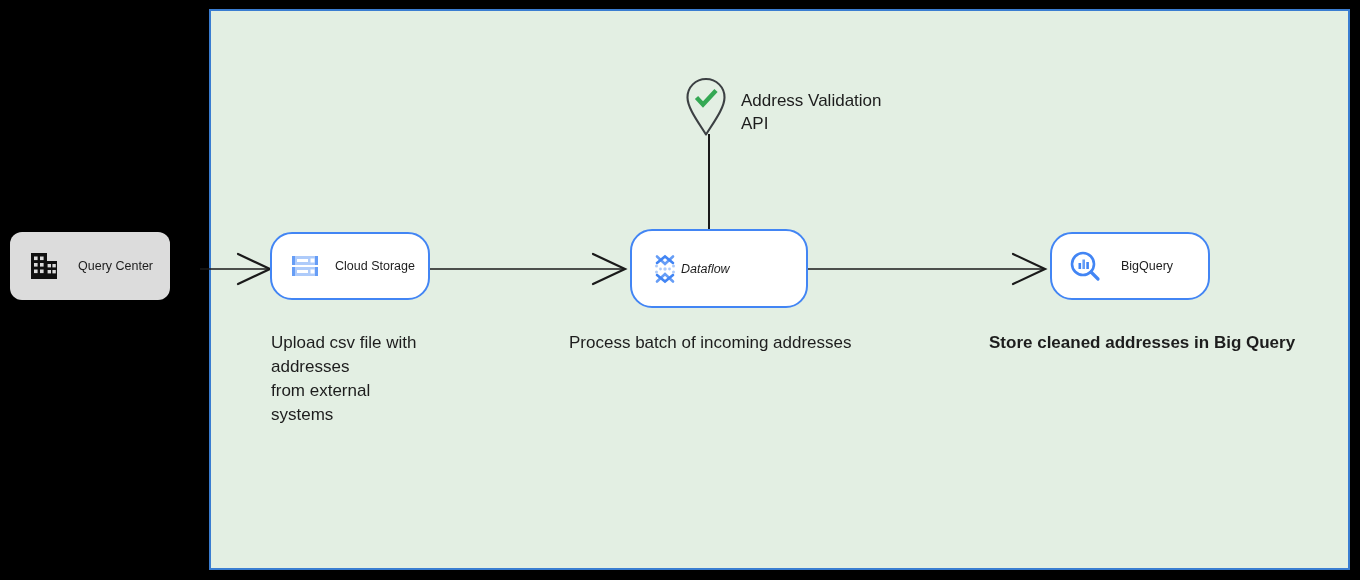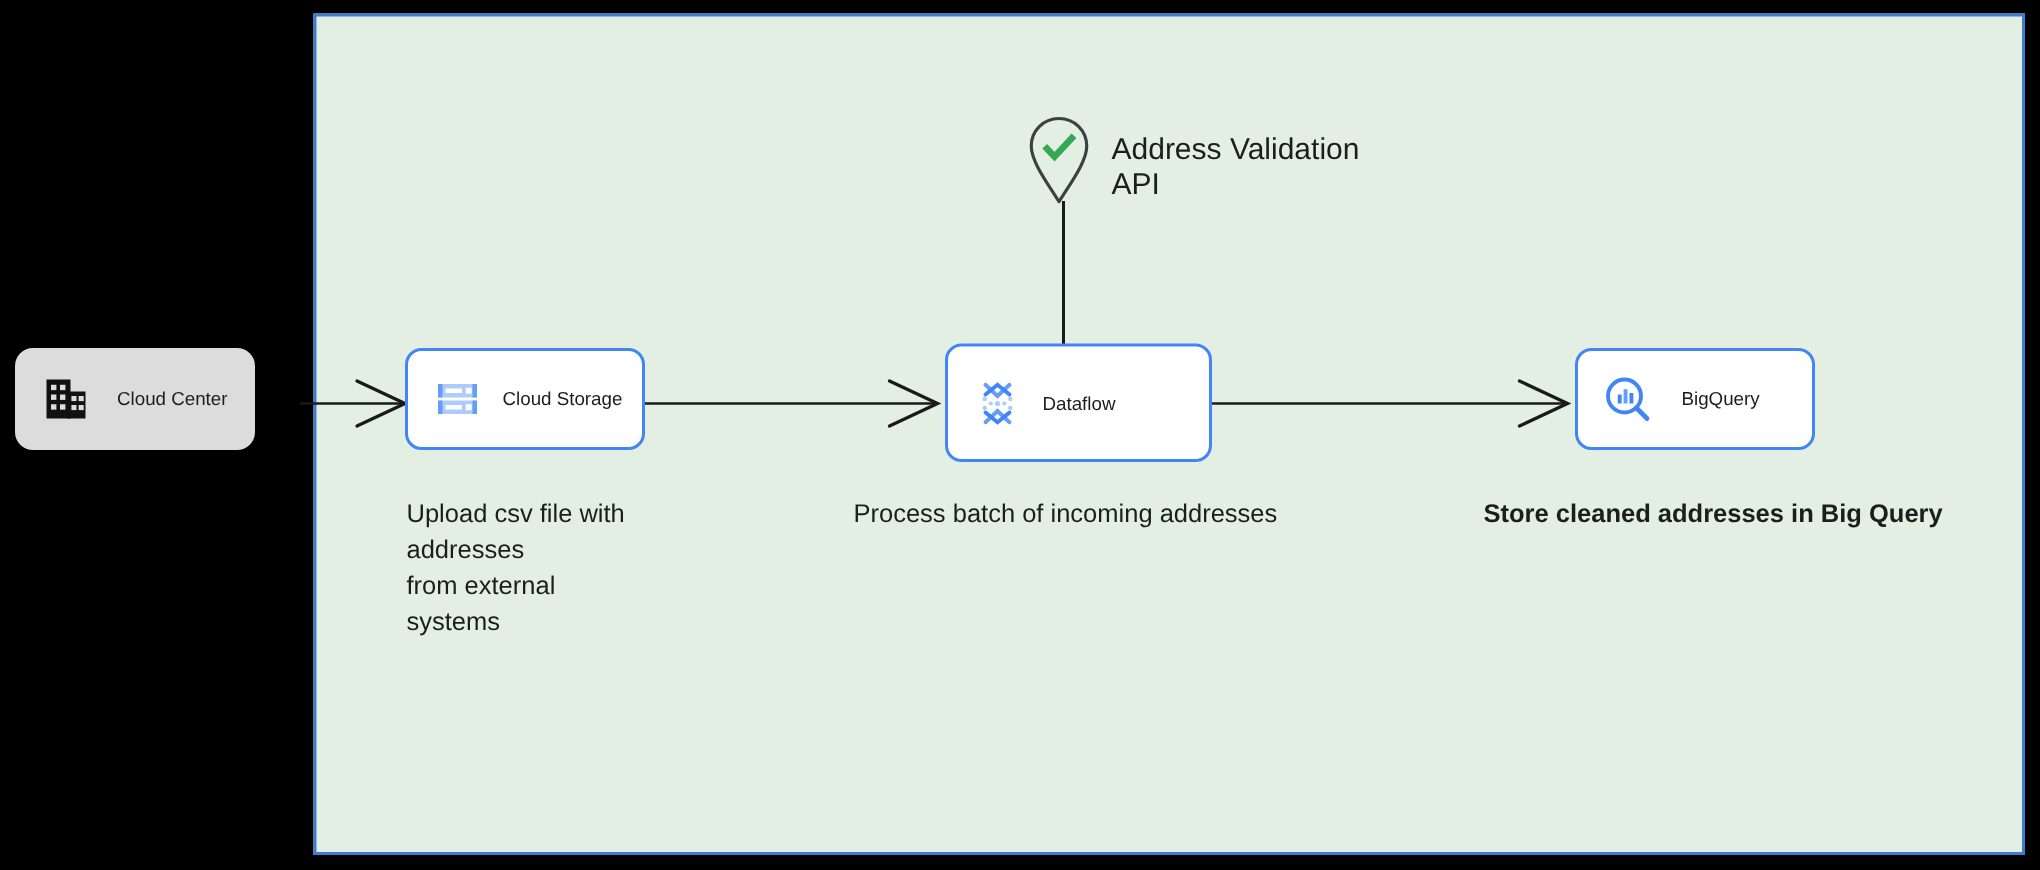--- a/index.html
+++ b/index.html
@@ -41,21 +41,21 @@
     font-size: 12.5px;
     color: #1d1d1d;
     white-space: nowrap;
   }
 
   
   .node-gcp {
     position: absolute;
     background: #ffffff;
     border: 2px solid #4285f4;
-    border-radius: 11px;
+    border-radius: 22px;
     box-sizing: border-box;
     display: flex;
     align-items: center;
   }
   .node-gcp .node-label {
     font-size: 12.5px;
     color: #1d1d1d;
     white-space: nowrap;
   }
 
@@ -66,21 +66,21 @@
     justify-content: center;
   }
 
   
   #api-node {
     position: absolute;
     display: flex;
     align-items: flex-start;
   }
   #api-node .api-label {
-    font-size: 20px;
+    font-size: 17px;
     line-height: 23px;
     color: #1d1d1d;
     white-space: pre-line;
     padding-top: 13px;
     padding-left: 12px;
   }
 
   
   .caption {
     position: absolute;
@@ -147,21 +147,21 @@
         <rect x="11" y="12" width="3.6" height="3.6" fill="#dcdcdc"></rect>
         <rect x="5" y="18.5" width="3.6" height="3.6" fill="#dcdcdc"></rect>
         <rect x="11" y="18.5" width="3.6" height="3.6" fill="#dcdcdc"></rect>
 
         <rect x="18.6" y="13" width="3.4" height="3.4" fill="#dcdcdc"></rect>
         <rect x="23.4" y="13" width="3.4" height="3.4" fill="#dcdcdc"></rect>
         <rect x="18.6" y="19" width="3.4" height="3.4" fill="#dcdcdc"></rect>
         <rect x="23.4" y="19" width="3.4" height="3.4" fill="#dcdcdc"></rect>
       </svg>
     </span>
-    <span class="node-label" style="margin-left:16px;">Cloud Center</span>
+    <span class="node-label" style="margin-left:16px;">Query Center</span>
   </div>
 
   <div class="node-gcp" style="left:270px; top:232px; width:160px; height:68px;">
     <span class="node-icon" style="width:32px; height:32px; margin-left:17px;">
       <svg width="30" height="30" viewBox="0 0 30 30">
 
         <rect x="2" y="5" width="26" height="9" rx="1" fill="#aecbfa"></rect>
         <rect x="2" y="5" width="3" height="9" fill="#669df6"></rect>
         <rect x="25" y="5" width="3" height="9" fill="#669df6"></rect>
         <rect x="7" y="8" width="11" height="3" fill="#ffffff"></rect>
@@ -189,21 +189,21 @@
 
         <circle cx="7.5" cy="13" r="1.5" fill="#aecbfa"></circle>
         <circle cx="7.5" cy="19" r="1.5" fill="#aecbfa"></circle>
         <circle cx="24.5" cy="13" r="1.5" fill="#aecbfa"></circle>
         <circle cx="24.5" cy="19" r="1.5" fill="#aecbfa"></circle>
         <circle cx="16" cy="16" r="1.7" fill="#aecbfa"></circle>
         <circle cx="11.5" cy="16" r="1.4" fill="#aecbfa"></circle>
         <circle cx="20.5" cy="16" r="1.4" fill="#aecbfa"></circle>
       </svg>
     </span>
-    <span class="node-label" style="margin-left:14px;">Dataflow</span>
+    <span class="node-label" style="font-style:italic;">Dataflow</span>
   </div>
 
   <div class="node-gcp" style="left:1050px; top:232px; width:160px; height:68px;">
     <span class="node-icon" style="width:32px; height:32px; margin-left:17px;">
       <svg width="32" height="32" viewBox="0 0 32 32">
 
         <circle cx="14" cy="14" r="11" fill="none" stroke="#4285f4" stroke-width="2.6"></circle>
 
         <rect x="9.5" y="13" width="2.6" height="6" fill="#4285f4"></rect>
         <rect x="13.4" y="9.5" width="2.6" height="9.5" fill="#669df6"></rect>

